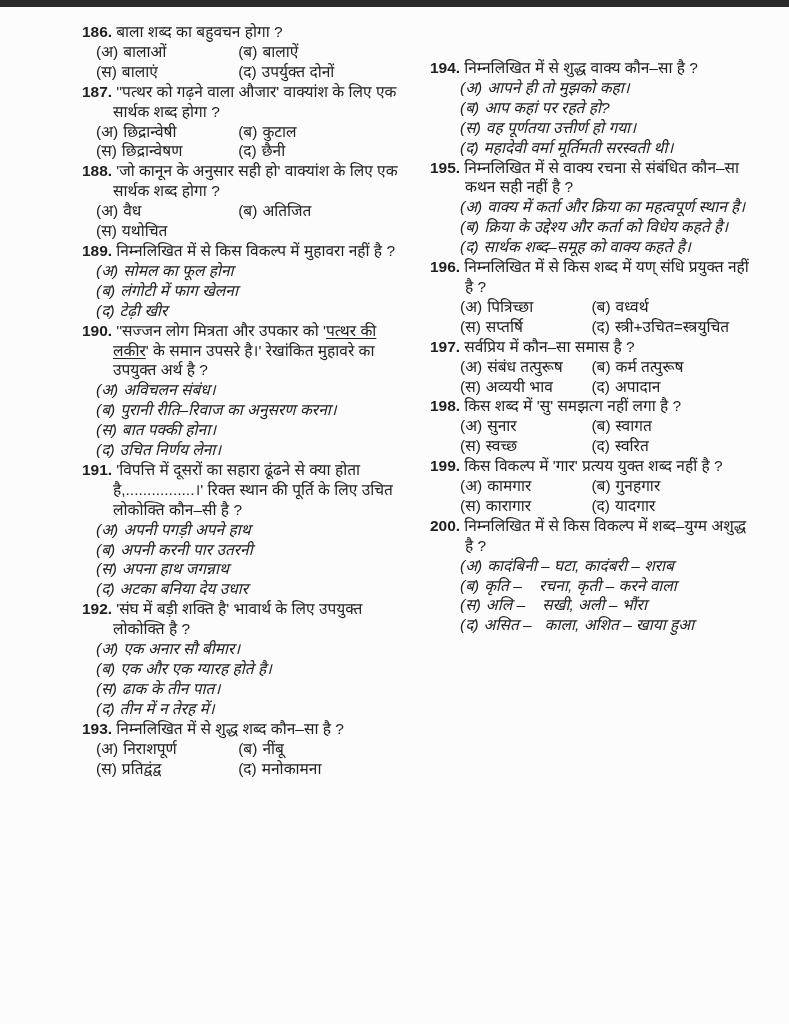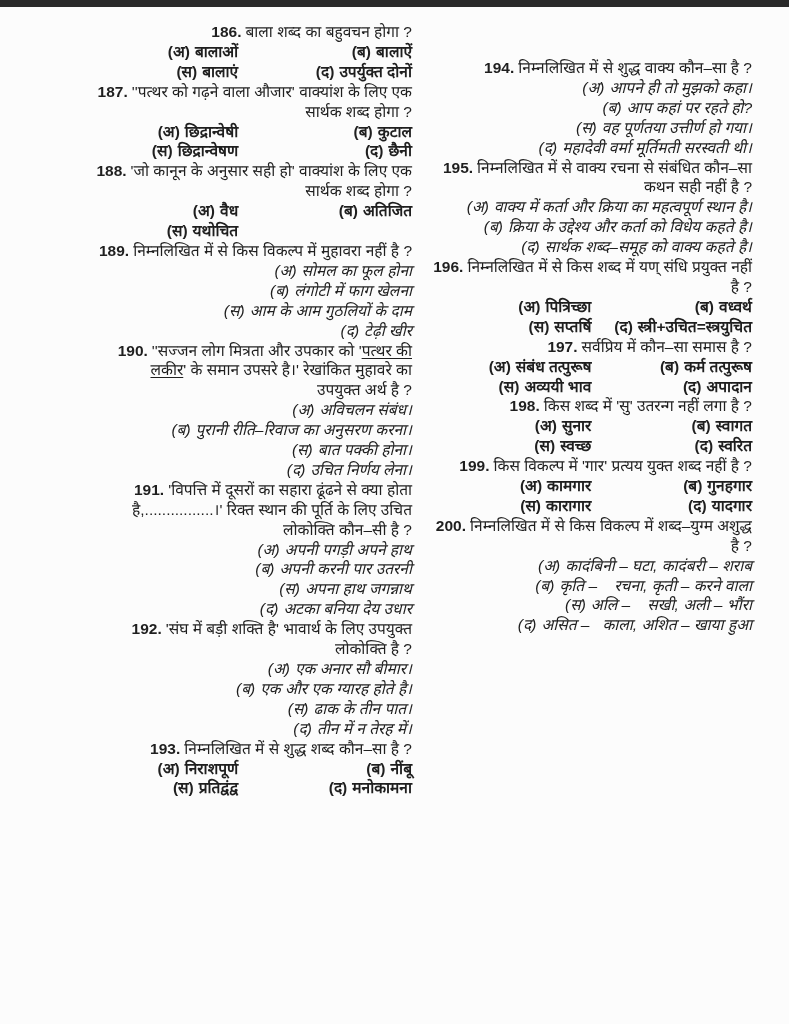--- a/index.html
+++ b/index.html
@@ -31,21 +31,21 @@
   }
   .column {
     position: absolute;
     top: 0;
     font-size: 15.5px;
     line-height: 19.9px;
   }
   .column.col-0 { left: 82px;  width: 330px; }
   .column.col-1 { left: 430px; width: 322px; margin-top: 36px; }
 
-  .question { margin: 0; text-align: right; }
+  .question { margin: 0; }
 
   .q-head {
     padding-left: 31px;
     text-indent: -31px;
   }
   .column.col-1 .q-head {
     padding-left: 35px;
     text-indent: -35px;
   }
   .q-num {
@@ -56,21 +56,20 @@
     text-decoration: underline;
     text-underline-offset: 2px;
   }
 
   .opts { margin-left: 14px; }
   .column.col-1 .opts { margin-left: 30px; }
 
   .opts.pairs {
     display: grid;
     grid-template-columns: 45% 55%;
-    font-weight: bold;
   }
   .opts.stack .opt { display: block; font-style: italic; }
   .opt { white-space: normal; }
   .opt-label { padding-right: 5px; }
   .opt-text { white-space: pre-wrap; }
 </style>
 </head>
 <body>
 
 <div class="top-rule"></div>
@@ -100,21 +99,20 @@
           <span class="opt"><span class="opt-label">(अ)</span><span class="opt-text">वैध</span></span>
           <span class="opt"><span class="opt-label">(ब)</span><span class="opt-text">अतिजित</span></span>
           <span class="opt"><span class="opt-label">(स)</span><span class="opt-text">यथोचित</span></span>
         </div>
       </div>
       <div class="question">
         <div class="q-head"><span class="q-num">189.</span><span class="q-seg">निम्नलिखित में से किस विकल्प में मुहावरा नहीं है ?</span></div>
         <div class="opts stack">
           <span class="opt"><span class="opt-label">(अ)</span><span class="opt-text">सोमल का फूल होना</span></span>
           <span class="opt"><span class="opt-label">(ब)</span><span class="opt-text">लंगोटी में फाग खेलना</span></span>
-          <span class="opt"><span class="opt-label">(स)</span><span class="opt-text">आम के आम गुठलियों के दाम</span></span>
           <span class="opt"><span class="opt-label">(द)</span><span class="opt-text">टेढ़ी खीर</span></span>
         </div>
       </div>
       <div class="question">
         <div class="q-head"><span class="q-num">190.</span><span class="q-seg">''सज्जन लोग मित्रता और उपकार को '</span><span class="q-seg u">पत्थर की लकीर</span><span class="q-seg">' के समान उपसरे है।' रेखांकित मुहावरे का उपयुक्त अर्थ है ?</span></div>
         <div class="opts stack">
           <span class="opt"><span class="opt-label">(अ)</span><span class="opt-text">अविचलन संबंध।</span></span>
           <span class="opt"><span class="opt-label">(ब)</span><span class="opt-text">पुरानी रीति–रिवाज का अनुसरण करना।</span></span>
           <span class="opt"><span class="opt-label">(स)</span><span class="opt-text">बात पक्की होना।</span></span>
           <span class="opt"><span class="opt-label">(द)</span><span class="opt-text">उचित निर्णय लेना।</span></span>
@@ -178,21 +176,21 @@
       <div class="question">
         <div class="q-head"><span class="q-num">197.</span><span class="q-seg">सर्वप्रिय में कौन–सा समास है ?</span></div>
         <div class="opts pairs">
           <span class="opt"><span class="opt-label">(अ)</span><span class="opt-text">संबंध तत्पुरूष</span></span>
           <span class="opt"><span class="opt-label">(ब)</span><span class="opt-text">कर्म तत्पुरूष</span></span>
           <span class="opt"><span class="opt-label">(स)</span><span class="opt-text">अव्ययी भाव</span></span>
           <span class="opt"><span class="opt-label">(द)</span><span class="opt-text">अपादान</span></span>
         </div>
       </div>
       <div class="question">
-        <div class="q-head"><span class="q-num">198.</span><span class="q-seg">किस शब्द में 'सु' उतरन्ग नहीं लगा है ?</span></div>
+        <div class="q-head"><span class="q-num">198.</span><span class="q-seg">किस शब्द में 'सु' समझत्ग नहीं लगा है ?</span></div>
         <div class="opts pairs">
           <span class="opt"><span class="opt-label">(अ)</span><span class="opt-text">सुनार</span></span>
           <span class="opt"><span class="opt-label">(ब)</span><span class="opt-text">स्वागत</span></span>
           <span class="opt"><span class="opt-label">(स)</span><span class="opt-text">स्वच्छ</span></span>
           <span class="opt"><span class="opt-label">(द)</span><span class="opt-text">स्वरित</span></span>
         </div>
       </div>
       <div class="question">
         <div class="q-head"><span class="q-num">199.</span><span class="q-seg">किस विकल्प में 'गार' प्रत्यय युक्त शब्द नहीं है ?</span></div>
         <div class="opts pairs">

